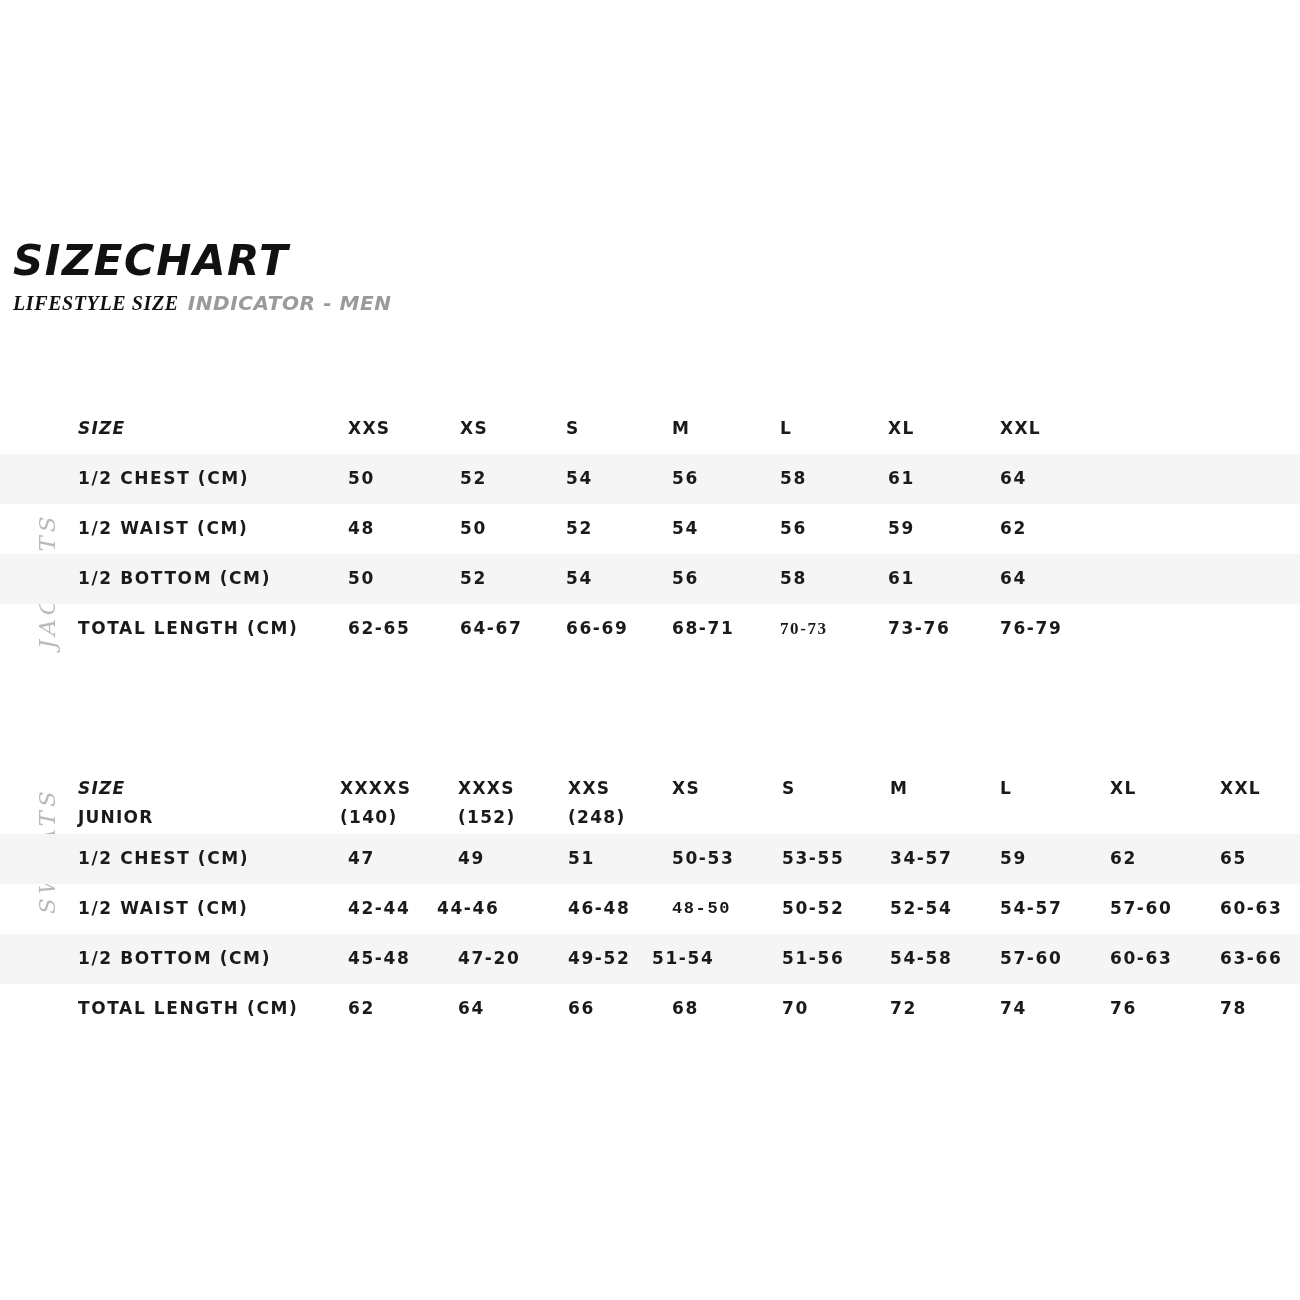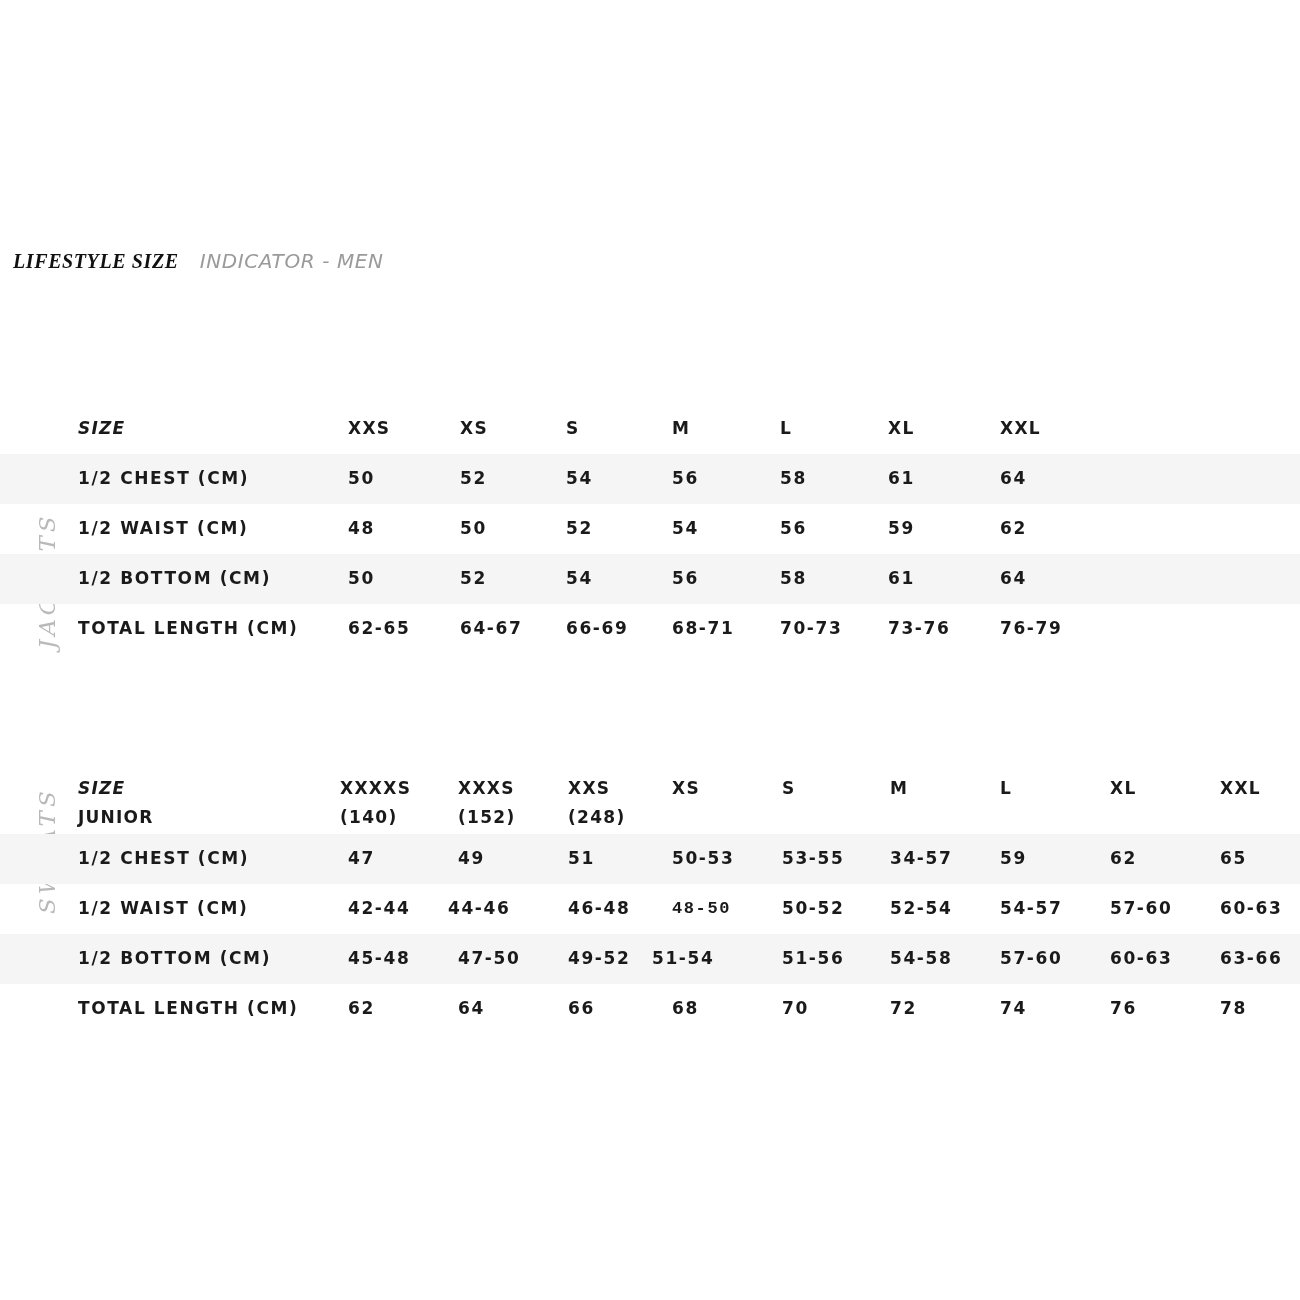--- a/index.html
+++ b/index.html
@@ -51,23 +51,23 @@
     letter-spacing: 0.6px;
     line-height: 1;
     white-space: nowrap;
   }
   .subtitle .sub-strong {
     font-weight: 700;
     color: #111111;
     font-family: Liberation Serif, serif;
   }
   .subtitle .sub-light {
-    font-weight: 400;
+    font-weight: 700;
     color: #9a9a9a;
-    margin-left: 21px;
+    margin-left: 9px;
   }
 
   
   .table-block {
     position: absolute;
     left: 0;
     width: 1300px;
   }
   #block-jackets { top: 404px; height: 260px; }
   #block-sweats  { top: 772px; height: 300px; }
@@ -129,20 +129,21 @@
     transform: translateY(-50%);
   }
   .cell .l2 { display: block; margin-top: 9px; }
 </style>
 </head>
 <body>
 
 <div class="page">
 
   <div class="heading">
+    <div class="title">SIZECHART</div>
     <div class="subtitle">
       <span class="sub-strong">LIFESTYLE SIZE</span><span class="sub-light">INDICATOR - MEN</span>
     </div>
   </div>
 
   <div class="table-block" id="block-jackets">
     <div class="side-label" id="label-jackets">JACKETS</div>
     <div class="rows" id="rows-jackets">
         <div class="row header">
           <div class="cell hdrlabel twoline">SIZE</div>
@@ -183,21 +184,21 @@
           <div class="cell" style="left: 780px;">58</div>
           <div class="cell" style="left: 888px;">61</div>
           <div class="cell" style="left: 1000px;">64</div>
         </div>
         <div class="row">
           <div class="cell rowlabel">TOTAL LENGTH (CM)</div>
           <div class="cell" style="left: 348px;">62-65</div>
           <div class="cell" style="left: 460px;">64-67</div>
           <div class="cell" style="left: 566px;">66-69</div>
           <div class="cell" style="left: 672px;">68-71</div>
-          <div class="cell" style="left: 780px;">70-73</div>
+          <div class="cell" style="left: 780px; font-family: Liberation Serif, serif;">70-73</div>
           <div class="cell" style="left: 888px;">73-76</div>
           <div class="cell" style="left: 1000px;">76-79</div>
         </div>
       </div>
   </div>
 
   <div class="table-block" id="block-sweats">
     <div class="side-label" id="label-sweats">SWEATS</div>
     <div class="rows" id="rows-sweats">
         <div class="row header-tall">
@@ -220,33 +221,33 @@
           <div class="cell" style="left: 672px;">50-53</div>
           <div class="cell" style="left: 782px;">53-55</div>
           <div class="cell" style="left: 890px;">34-57</div>
           <div class="cell" style="left: 1000px;">59</div>
           <div class="cell" style="left: 1110px;">62</div>
           <div class="cell" style="left: 1220px;">65</div>
         </div>
         <div class="row">
           <div class="cell rowlabel">1/2 WAIST (CM)</div>
           <div class="cell" style="left: 348px;">42-44</div>
-          <div class="cell" style="left: 448px;">44-46</div>
+          <div class="cell" style="left: 437px;">44-46</div>
           <div class="cell" style="left: 568px;">46-48</div>
           <div class="cell" style="left: 672px; font-family: Liberation Mono, monospace;">48-50</div>
           <div class="cell" style="left: 782px;">50-52</div>
           <div class="cell" style="left: 890px;">52-54</div>
           <div class="cell" style="left: 1000px;">54-57</div>
           <div class="cell" style="left: 1110px;">57-60</div>
           <div class="cell" style="left: 1220px;">60-63</div>
         </div>
         <div class="row shaded">
           <div class="cell rowlabel">1/2 BOTTOM (CM)</div>
           <div class="cell" style="left: 348px;">45-48</div>
-          <div class="cell" style="left: 458px;">47-50</div>
+          <div class="cell" style="left: 458px;">47-20</div>
           <div class="cell" style="left: 568px;">49-52</div>
           <div class="cell" style="left: 652px; text-align: center;">51-54</div>
           <div class="cell" style="left: 782px;">51-56</div>
           <div class="cell" style="left: 890px;">54-58</div>
           <div class="cell" style="left: 1000px;">57-60</div>
           <div class="cell" style="left: 1110px;">60-63</div>
           <div class="cell" style="left: 1220px;">63-66</div>
         </div>
         <div class="row">
           <div class="cell rowlabel">TOTAL LENGTH (CM)</div>

